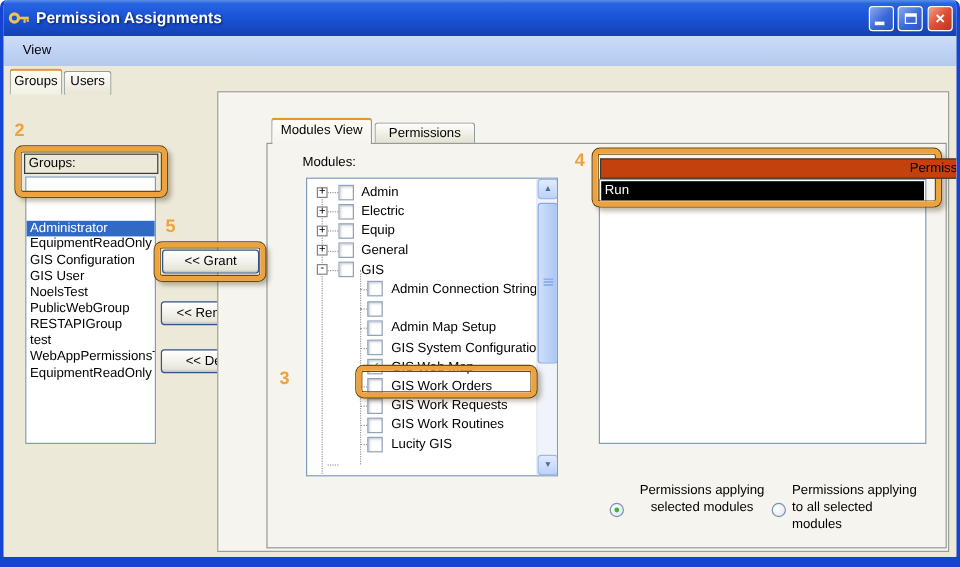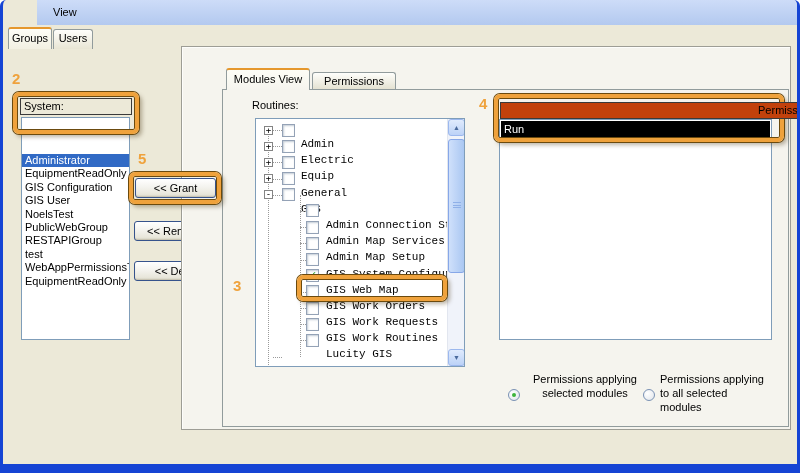--- a/index.html
+++ b/index.html
@@ -21,21 +21,21 @@
     text-shadow:1px 1px 2px rgba(0,20,90,.85);white-space:nowrap;}
   .key-icon{position:absolute;left:7px;top:8px;}
   .winbtn{position:absolute;top:5px;width:21px;height:21px;border:1px solid #fff;border-radius:3px;
     text-align:center;line-height:18px;color:#fff;font-weight:bold;}
   .winbtn.min{right:55px;background:linear-gradient(135deg,#8aa9f0 0%,#3a68d8 55%,#2b55c8 100%);}
   .winbtn.max{right:31px;background:linear-gradient(135deg,#8aa9f0 0%,#3a68d8 55%,#2b55c8 100%);}
   .winbtn.close{right:6px;background:linear-gradient(135deg,#f4a188 0%,#dd4f33 50%,#b83722 100%);font-size:14px;line-height:19px;}
   .glyph-min{position:absolute;left:4px;bottom:4px;width:8px;height:3px;background:#fff;}
   .glyph-max{position:absolute;left:5px;top:5px;width:10px;height:9px;border:1px solid #fff;border-top:3px solid #fff;}
   
-  .menubar{height:25px;background:linear-gradient(180deg,#cddcf8,#b3c9ef);position:relative;margin-left:34px;}
+  .menubar{height:25px;background:linear-gradient(180deg,#cddcf8,#b3c9ef);position:relative;}
   .menu-item{display:inline-block;padding:0 8px;margin-left:8px;line-height:25px;}
   
   .client{position:relative;height:409px;background:#ece9d8;overflow:hidden;}
   
   .tab{position:absolute;text-align:center;border:1px solid #919b9c;border-bottom:none;
     border-radius:3px 3px 0 0;background:linear-gradient(#fefefb,#e8e5d4);line-height:17px;}
   .tab.active{background:linear-gradient(#fdfdf6,#f2f0e2);border-top:2px solid #e5972d;z-index:3;line-height:19px;}
   #tab-groups{left:5px;top:2px;width:44px;height:22px;}
   #tab-users{left:50px;top:4px;width:40px;height:20px;}
   
@@ -57,21 +57,21 @@
     border-radius:3px 3px 0 0;background:linear-gradient(#fefefb,#e3e0cf);line-height:16px;}
   #vtab-modules{left:44px;top:21px;width:84px;height:22px;background:linear-gradient(#fdfdf6,#f5f4ee);
     border-top:2px solid #e5972d;z-index:2;line-height:18px;}
   #vtab-permissions{left:130px;top:25px;width:84px;height:18px;}
   .vpage{position:absolute;left:40px;top:42px;width:567px;height:338px;border:1px solid #919b9c;background:#f5f4ee;}
   
   #modules-label{position:absolute;left:29px;top:9px;}
   .tree-box{position:absolute;left:32px;top:28px;width:210px;height:249px;background:#fff;border:1px solid #7f9db9;overflow:hidden;}
   .tree-rows{position:absolute;left:0;top:0;right:17px;bottom:0;padding-top:3px;overflow:hidden;}
   .trow{position:relative;height:16.2px;white-space:nowrap;}
-  .trow .tlabel{position:absolute;top:14px;line-height:16.2px;font-family:Liberation Mono, monospace;}
+  .trow .tlabel{position:absolute;top:0;line-height:16.2px;}
   .trow.root .tlabel{left:45px;}
   .trow.child .tlabel{left:70px;}
   .expander{position:absolute;left:8px;top:3.5px;width:9px;height:9px;background:#fff;border:1px solid #848484;
     font-size:9px;line-height:7px;text-align:center;z-index:2;font-family:"DejaVu Sans Mono",monospace;}
   .cb{position:absolute;top:1.5px;width:13px;height:13px;background:#fff;border:1px solid #94a2b6;
     box-shadow:inset 1px 1px 2px rgba(120,140,160,.45);}
   .trow.root .cb{left:26px;}
   .trow.child .cb{left:50px;}
   .cb.checked::after{content:"✓";position:absolute;left:1px;top:-1px;color:var(--green);font-weight:bold;font-size:11px;}
   .trow.child::before{content:"";position:absolute;left:44px;top:8px;width:6px;border-top:1px dotted #9a9a9a;}
@@ -115,33 +115,51 @@
   #ann3{left:10px;top:187px;}
   #obox-webmap{left:74px;top:185px;width:150px;height:26px;}
   #ann4{left:256px;top:5px;}
   #obox-perms{left:271px;top:4px;width:290px;height:48px;}
 </style>
 </head>
 <body>
 
 <div class="window">
 
+  <div class="titlebar">
+    <span class="key-icon">
+      <svg width="18" height="14" viewBox="0 0 18 14">
+        <circle cx="5" cy="7" r="3.4" fill="none" stroke="#f0c14b" stroke-width="2.6"></circle>
+        <rect x="8" y="5.9" width="9" height="2.2" fill="#f0c14b"></rect>
+        <rect x="12.6" y="8" width="1.8" height="3" fill="#f0c14b"></rect>
+        <rect x="15.2" y="8" width="1.8" height="2.2" fill="#f0c14b"></rect>
+      </svg>
+    </span>
+    <span class="title-text">Permission Assignments</span>
+    <div class="winbtn min">
+        <span class="glyph-min"></span>
+      </div>
+    <div class="winbtn max">
+        <span class="glyph-max"></span>
+      </div>
+    <div class="winbtn close"><span>×</span></div>
+  </div>
 
   <div class="menubar">
     <span class="menu-item">View</span>
   </div>
 
   <div class="client">
 
     <div class="tab active" id="tab-groups">Groups</div>
     <div class="tab" id="tab-users">Users</div>
 
     <div class="ann-num" id="ann2">2</div>
     <div class="orange-box" id="obox-groups"></div>
-    <div class="label-box" id="groups-label">System:</div>
+    <div class="label-box" id="groups-label">Groups:</div>
     <div class="listbox" id="groups-list">
         <div class="lrow sel">Administrator</div>
         <div class="lrow">EquipmentReadOnly</div>
         <div class="lrow">GIS Configuration</div>
         <div class="lrow">GIS User</div>
         <div class="lrow">NoelsTest</div>
         <div class="lrow">PublicWebGroup</div>
         <div class="lrow">RESTAPIGroup</div>
         <div class="lrow">test</div>
         <div class="lrow">WebAppPermissionsT</div>
@@ -152,21 +170,21 @@
     <div class="orange-box" id="obox-grant"></div>
     <div class="xp-btn" id="grant-btn">&lt;&lt; Grant</div>
     <div class="xp-btn" id="remove-btn">&lt;&lt; Remove</div>
     <div class="xp-btn" id="deny-btn">&lt;&lt; Deny</div>
 
     <div class="big-panel">
       <div class="vtab" id="vtab-modules">Modules View</div>
       <div class="vtab" id="vtab-permissions">Permissions View</div>
 
       <div class="vpage">
-        <div id="modules-label">Routines:</div>
+        <div id="modules-label">Modules:</div>
 
         <div class="tree-box">
           <div class="tree-rows">
             <div class="vline" id="vline1"></div>
             <div class="vline" id="vline2"></div>
           <div class="trow root">
                 <span class="expander">+</span>
                 <span class="cb"></span>
                 <span class="tlabel">Admin</span>
               </div>
@@ -189,21 +207,20 @@
                 <span class="expander">-</span>
                 <span class="cb"></span>
                 <span class="tlabel">GIS</span>
               </div>
               <div class="trow child">
                 <span class="cb"></span>
                 <span class="tlabel">Admin Connection Strings</span>
               </div>
               <div class="trow child">
                 <span class="cb"></span>
-                <span class="tlabel">Admin Map Services</span>
               </div>
               <div class="trow child">
                 <span class="cb"></span>
                 <span class="tlabel">Admin Map Setup</span>
               </div>
               <div class="trow child">
                 <span class="cb"></span>
                 <span class="tlabel">GIS System Configuration</span>
               </div>
               <div class="trow child">

